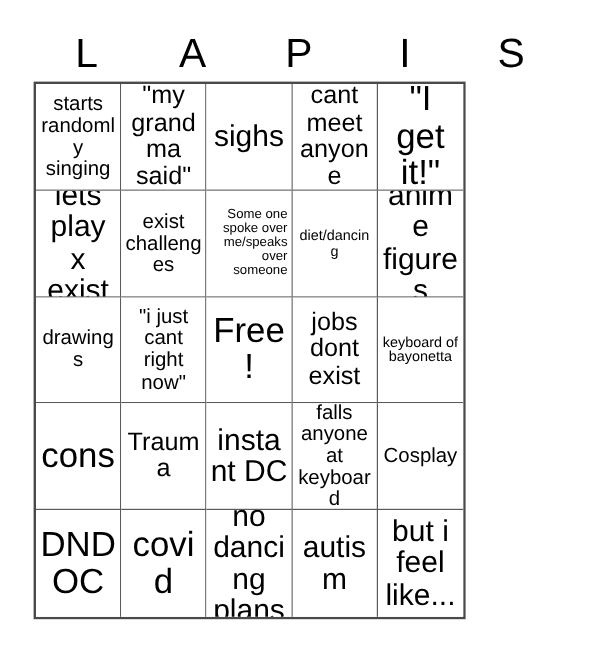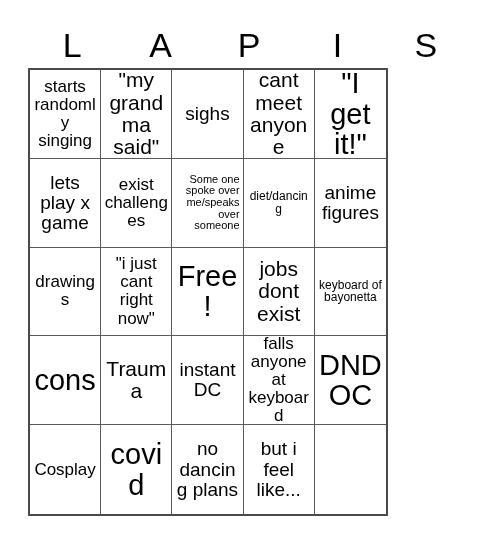--- a/index.html
+++ b/index.html
@@ -78,21 +78,21 @@
   .cell-text {
     display: block;
     width: 100%;
     line-height: 1.06;
     word-wrap: break-word;
     font-weight: 400;
   }
 
   
   .fs-xxl .cell-text { font-size: 29px; }
-  .fs-xl  .cell-text { font-size: 19px; }
+  .fs-xl  .cell-text { font-size: 25px; }
   .fs-lg  .cell-text { font-size: 21px; }
   .fs-md  .cell-text { font-size: 17px; }
   .fs-sm  .cell-text { font-size: 12px; }
   .fs-xs  .cell-text { font-size: 11px; text-align: right; }
 </style>
 </head>
 <body>
 
 <div class="card">
 
@@ -115,21 +115,21 @@
         <span class="cell-text">sighs</span>
       </div>
     <div class="cell fs-lg">
         <span class="cell-text">cant meet anyone</span>
       </div>
     <div class="cell fs-xxl">
         <span class="cell-text">"I get it!"</span>
       </div>
 
     <div class="cell fs-xl">
-        <span class="cell-text">lets play x game</span>
+        <span class="cell-text">lets play x exist</span>
       </div>
     <div class="cell fs-md">
         <span class="cell-text">exist challenges</span>
       </div>
     <div class="cell fs-xs">
         <span class="cell-text">Some one spoke over me/speaks over someone</span>
       </div>
     <div class="cell fs-sm">
         <span class="cell-text">diet/dancing</span>
       </div>
@@ -158,31 +158,34 @@
       </div>
     <div class="cell fs-lg">
         <span class="cell-text">Trauma</span>
       </div>
     <div class="cell fs-xl">
         <span class="cell-text">instant DC</span>
       </div>
     <div class="cell fs-md">
         <span class="cell-text">falls anyone at keyboard</span>
       </div>
+    <div class="cell fs-md">
+        <span class="cell-text">Cosplay</span>
+      </div>
+
     <div class="cell fs-xxl">
         <span class="cell-text">DND OC</span>
-      </div>
-
-    <div class="cell fs-md">
-        <span class="cell-text">Cosplay</span>
       </div>
     <div class="cell fs-xxl">
         <span class="cell-text">covid</span>
       </div>
     <div class="cell fs-xl">
         <span class="cell-text">no dancing plans</span>
+      </div>
+    <div class="cell fs-xl">
+        <span class="cell-text">autism</span>
       </div>
     <div class="cell fs-xl">
         <span class="cell-text">but i feel like...</span>
       </div>
   </div>
 
 </div>
 
 </body></html>

